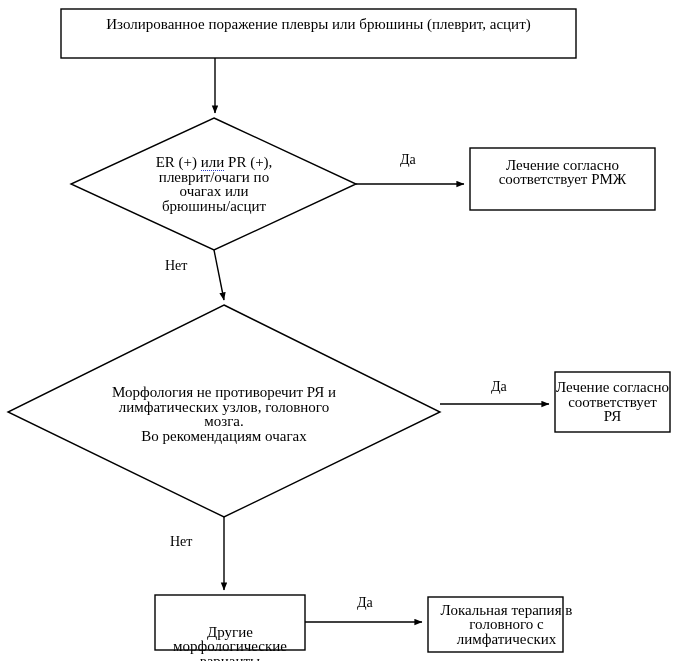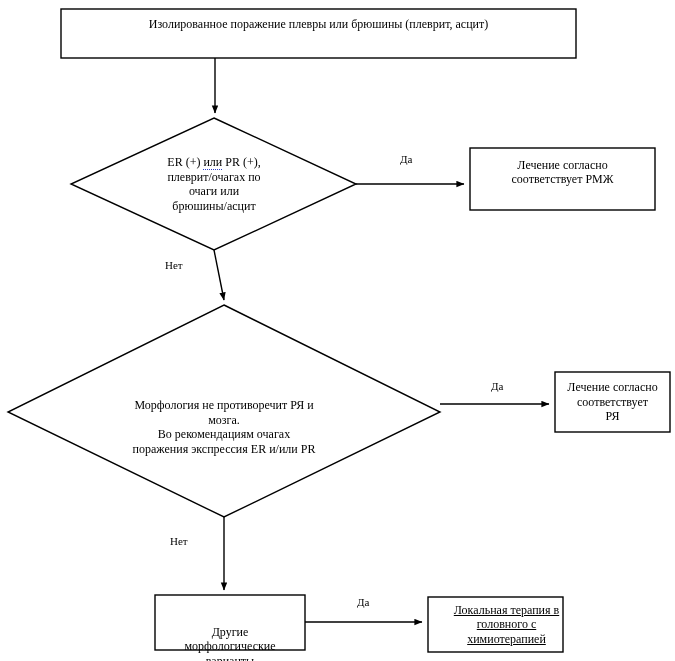--- a/index.html
+++ b/index.html
@@ -23,32 +23,32 @@
     height: 661px;
   }
   .node-text {
     position: absolute;
     display: flex;
     flex-direction: column;
     align-items: center;
     justify-content: center;
     text-align: left;
     color: #000000;
-    font-size: 12px;
+    font-size: 15px;
     line-height: 14.5px;
     pointer-events: none;
   }
   .node-text .ln {
     display: block;
     white-space: nowrap;
   }
   .edge-label {
     position: absolute;
     color: #000000;
-    font-size: 11px;
+    font-size: 14px;
     line-height: 13px;
     white-space: nowrap;
   }
   .misspelled {
     border-bottom: 1.5px dotted #2b3ec9;
     padding-bottom: 0px;
   }
   .shape-hit {
     position: absolute;
   }
@@ -91,53 +91,53 @@
 
     <line x1="305" y1="622" x2="422" y2="622" stroke="#000000" stroke-width="1.4" marker-end="url(#arrow)"></line>
   </svg>
 
   <div class="node-text" style="left:61px; top:9px; width:515px; height:49px; justify-content:flex-start; padding-top:8px; box-sizing:border-box;">
     <span class="ln">Изолированное поражение плевры или брюшины (плеврит, асцит)</span>
   </div>
 
   <div class="node-text" style="left:114px; top:152px; width:200px; height:64px;">
     <span class="ln"><span>ER (+) </span><span class="misspelled">или</span><span> PR (+),</span></span>
-    <span class="ln">плеврит/очагах по</span>
-    <span class="ln">очаги или</span>
+    <span class="ln">плеврит/очаги по</span>
+    <span class="ln">очагах или</span>
     <span class="ln">брюшины/асцит</span>
   </div>
 
   <div class="node-text" style="left:470px; top:152px; width:185px; height:40px;">
     <span class="ln">Лечение согласно</span>
     <span class="ln">соответствует РМЖ</span>
   </div>
 
-  <div class="node-text" style="left:84px; top:381px; width:280px; height:92px;">
+  <div class="node-text" style="left:84px; top:368px; width:280px; height:92px;">
     <span class="ln">Морфология не противоречит РЯ и</span>
+    <span class="ln">лимфатических узлов, головного</span>
     <span class="ln">мозга.</span>
     <span class="ln">Во рекомендациям очагах</span>
-    <span class="ln">поражения экспрессия ER и/или PR</span>
   </div>
 
   <div class="node-text" style="left:555px; top:375px; width:115px; height:54px;">
     <span class="ln">Лечение согласно</span>
     <span class="ln">соответствует</span>
     <span class="ln">РЯ</span>
   </div>
 
   <div class="node-text" style="left:155px; top:619px; width:150px; height:55px;font-family:Liberation Serif, serif;">
     <span class="ln">Другие</span>
     <span class="ln">морфологические</span>
     <span class="ln">варианты</span>
   </div>
 
-  <div class="node-text" style="left:428px; top:597px; width:157px; height:55px;text-decoration:underline;">
+  <div class="node-text" style="left:428px; top:597px; width:157px; height:55px;">
     <span class="ln">Локальная терапия в</span>
     <span class="ln">головного с</span>
-    <span class="ln">химиотерапией</span>
+    <span class="ln">лимфатических</span>
   </div>
 
   <div class="edge-label" style="left:400px; top:153px;">Да</div>
 
   <div class="edge-label" style="left:165px; top:259px;">Нет</div>
 
   <div class="edge-label" style="left:491px; top:380px;">Да</div>
 
   <div class="edge-label" style="left:170px; top:535px;">Нет</div>
 

